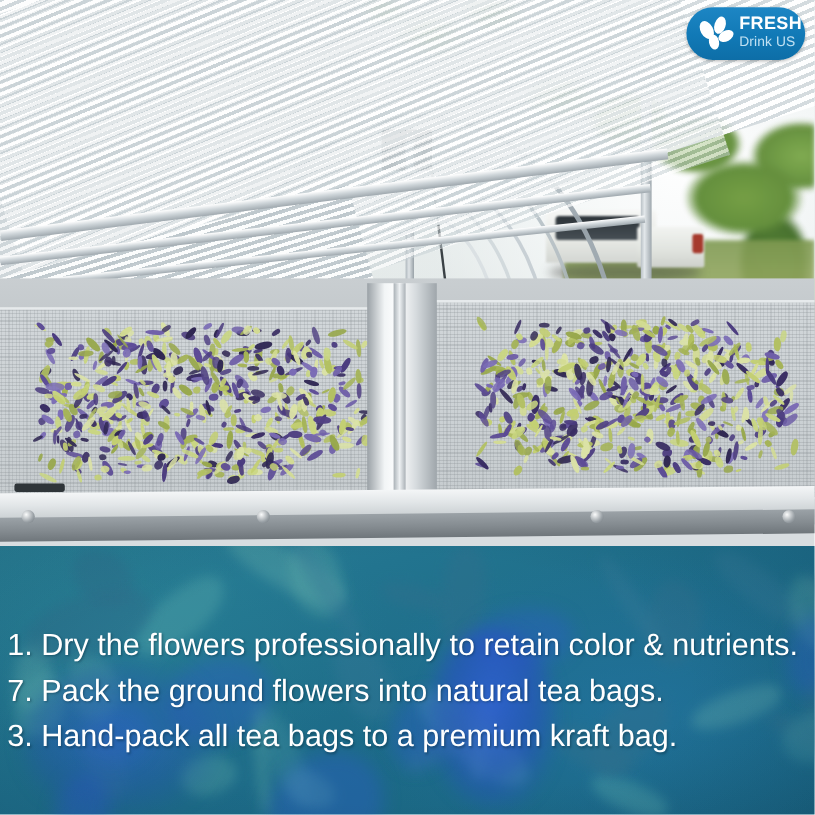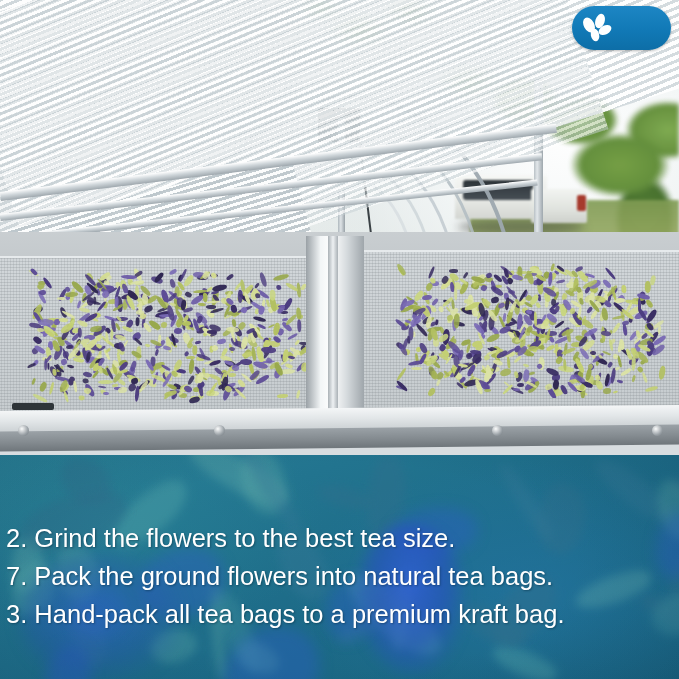--- a/index.html
+++ b/index.html
@@ -1435,20 +1435,24 @@
 
   <div class="logo">
     <svg class="logo-mark" viewBox="0 0 32 31">
       <g fill="#ffffff">
         <ellipse cx="8" cy="12" rx="5.2" ry="8" transform="rotate(-28 8 12)"></ellipse>
         <ellipse cx="19" cy="8" rx="4.6" ry="7.4" transform="rotate(18 19 8)"></ellipse>
         <ellipse cx="24" cy="17" rx="4.4" ry="6.8" transform="rotate(62 24 17)"></ellipse>
         <ellipse cx="14" cy="22" rx="4.2" ry="6.4" transform="rotate(-12 14 22)"></ellipse>
       </g>
     </svg>
+    <div class="logo-text">
+      <div class="logo-fresh">FRESH</div>
+      <div class="logo-drink">Drink US</div>
+    </div>
   </div>
 
   <div class="panel">
     <div id="blobs">
         <i class="leafy" style="left:266px;top:88px;width:74px;height:44px;background:rgba(52,120,150,.40);transform:rotate(77deg);"></i>
         <i class="leafy" style="left:527px;top:39px;width:68px;height:50px;background:rgba(46,110,140,.45);transform:rotate(-64deg);"></i>
         <i class="leafy" style="left:336px;top:139px;width:114px;height:40px;background:rgba(86,168,170,.40);transform:rotate(46deg);"></i>
         <i class="leafy" style="left:182px;top:2px;width:111px;height:33px;background:rgba(120,190,180,.28);transform:rotate(34deg);"></i>
         <i class="leafy" style="left:239px;top:188px;width:40px;height:29px;background:rgba(98,175,168,.30);transform:rotate(49deg);"></i>
         <i class="leafy" style="left:484px;top:132px;width:80px;height:47px;background:rgba(46,110,140,.45);transform:rotate(-36deg);"></i>
@@ -1487,18 +1491,18 @@
         <i class="blob" style="left:139px;top:93px;width:86px;height:70px;background:rgba(44,92,200,0.36);"></i>
         <i class="blob" style="left:391px;top:53px;width:86px;height:50px;background:rgba(44,92,200,0.37);"></i>
       </div>
     <div class="bigflower"></div>
     <div class="bigflower2"></div>
     <div class="vignette"></div>
   </div>
 
 
   <div class="steps">
-    <div class="step">2. Grind the flowers to the best tea size.</div>
+    <div class="step">1. Dry the flowers professionally to retain color &amp; nutrients.</div>
     <div class="step">7. Pack the ground flowers into natural tea bags.</div>
     <div class="step">3. Hand-pack all tea bags to a premium kraft bag.</div>
   </div>
 
 </div>
 
 </body></html>

